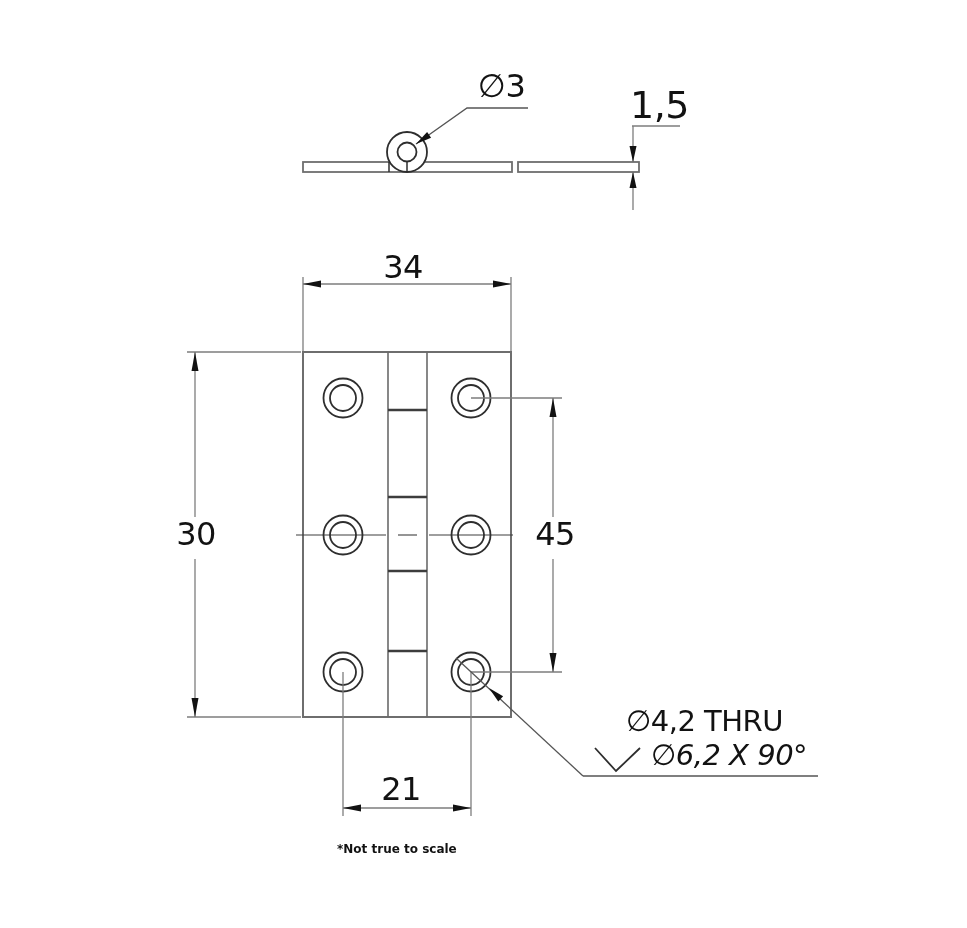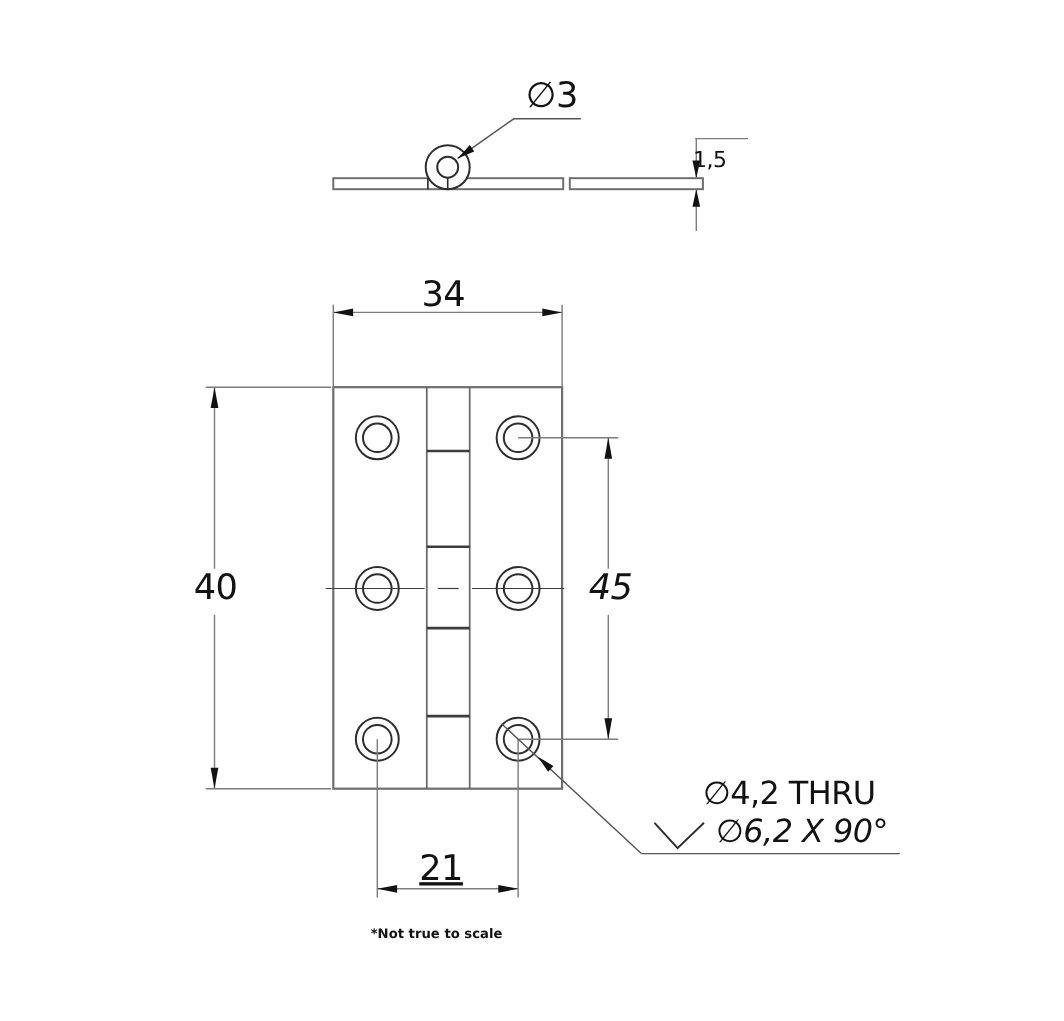--- a/index.html
+++ b/index.html
@@ -24,21 +24,21 @@
   }
   .lbl {
     position: absolute;
     color: #121212;
     font-size: 32px;
     line-height: 32px;
     white-space: nowrap;
     letter-spacing: -0.5px;
   }
   .lbl.centered { transform: translateX(-50%); text-align: right; }
-  .lbl.small { font-size: 20px; line-height: 30px; margin-top: 40px; }
+  .lbl.small { font-size: 38px; line-height: 30px; }
   .lbl.callout { font-size: 29px; line-height: 29px; }
   .lbl.note {
     font-size: 12px;
     line-height: 18px;
     font-weight: bold;
     letter-spacing: 0;
   }
 </style>
 </head>
 <body>
@@ -151,25 +151,25 @@
       <polyline points="595,748 616,771 640,748" fill="none" stroke="#2e2e2e" stroke-width="1.8"></polyline>
     </g>
   </svg>
 
   <span class="lbl" style="left:478px; top:70px;">∅3</span>
 
   <span class="lbl small" style="left:630px; top:90px;">1,5</span>
 
   <span class="lbl centered" style="left:403px; top:251px;">34</span>
 
-  <span class="lbl centered" style="left:196px; top:518px;">40</span>
+  <span class="lbl centered" style="left:196px; top:518px;">30</span>
 
-  <span class="lbl centered" style="left:555px; top:518px;font-style:italic;">45</span>
+  <span class="lbl centered" style="left:555px; top:518px;">45</span>
 
-  <span class="lbl centered" style="left:401px; top:773px;text-decoration:underline;">21</span>
+  <span class="lbl centered" style="left:401px; top:773px;">21</span>
 
-  <span class="lbl callout" style="left:626px; top:707px;margin-left:13px;">∅4,2 THRU</span>
+  <span class="lbl callout" style="left:626px; top:707px;">∅4,2 THRU</span>
 
   <span class="lbl callout" style="left:651px; top:741px;font-style:italic;">∅6,2 X 90°</span>
 
   <span class="lbl note" style="left:337px; top:840px;">*Not true to scale</span>
 
 </div>
 
 </body></html>

